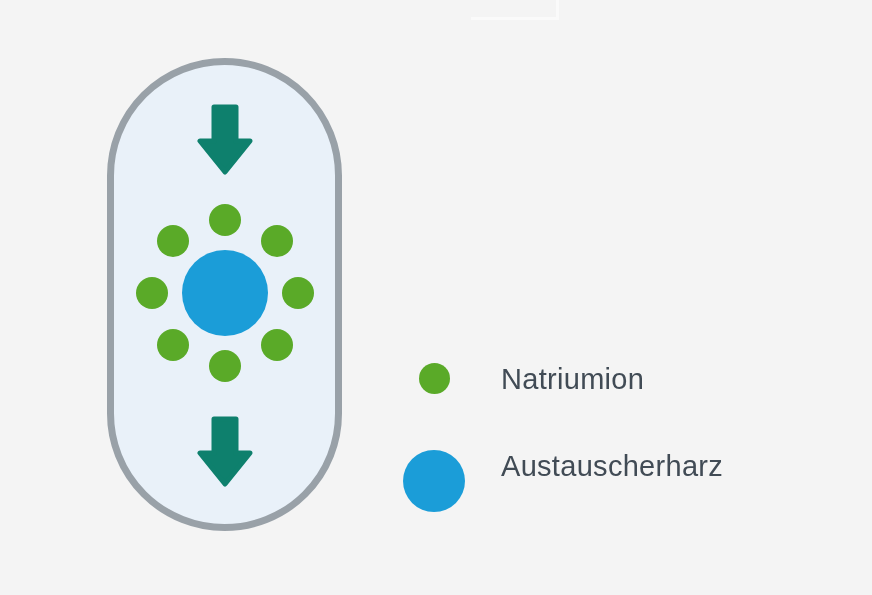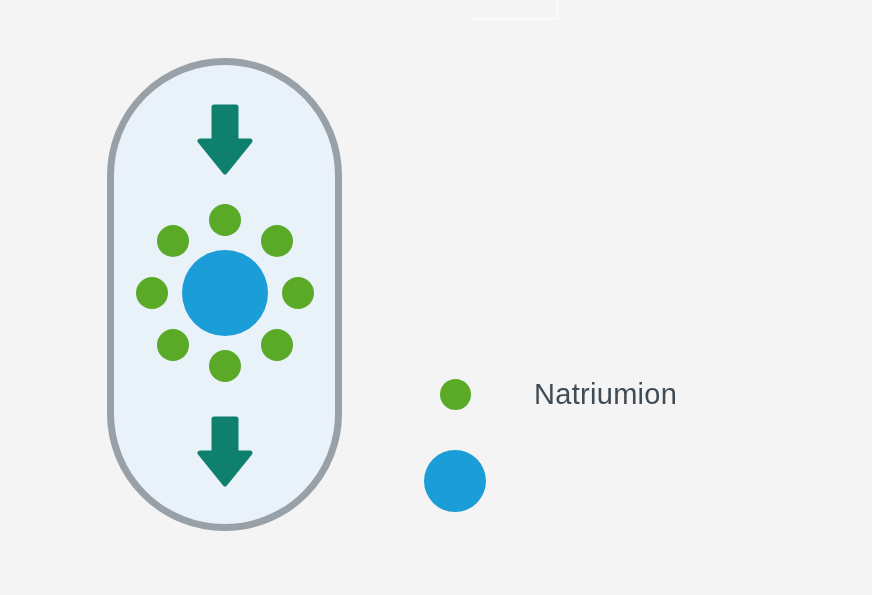--- a/index.html
+++ b/index.html
@@ -34,22 +34,22 @@
   .arrow-bottom { top: 416px; }
   
   .cluster { position: absolute; left: 225px; top: 293px; width: 0; height: 0; }
   .center-ion {
     position: absolute; left: -43px; top: -43px;
     width: 86px; height: 86px; border-radius: 50%;
   }
   .ion { position: absolute; width: 32px; height: 32px; border-radius: 50%; }
   
   .legend-row {
-    position: absolute; left: 424px; height: 62px;
-    display: flex; align-items: center; gap: 12px;
+    position: absolute; left: 403px; height: 62px;
+    display: flex; align-items: flex-start;
   }
   .row1 { top: 363px; }
   .row2 { top: 450px; }
   .swatch-wrap {
     width: 62px; display: flex;
     justify-content: center; align-items: center;
   }
   .swatch-small { width: 31px; height: 31px; border-radius: 50%; }
   .swatch-large { width: 62px; height: 62px; border-radius: 50%; }
   .legend-label {
@@ -94,16 +94,17 @@
     <div class="legend-row row1">
       <span class="swatch-wrap">
         <span class="swatch-small" style="background: rgb(90, 170, 40);"></span>
       </span>
       <span class="legend-label">Natriumion</span>
     </div>
     <div class="legend-row row2">
       <span class="swatch-wrap">
         <span class="swatch-large" style="background: rgb(27, 157, 216);"></span>
       </span>
+      <span class="legend-label">Austauscherharz</span>
     </div>
   </div>
 
 </div>
 
 </body></html>

